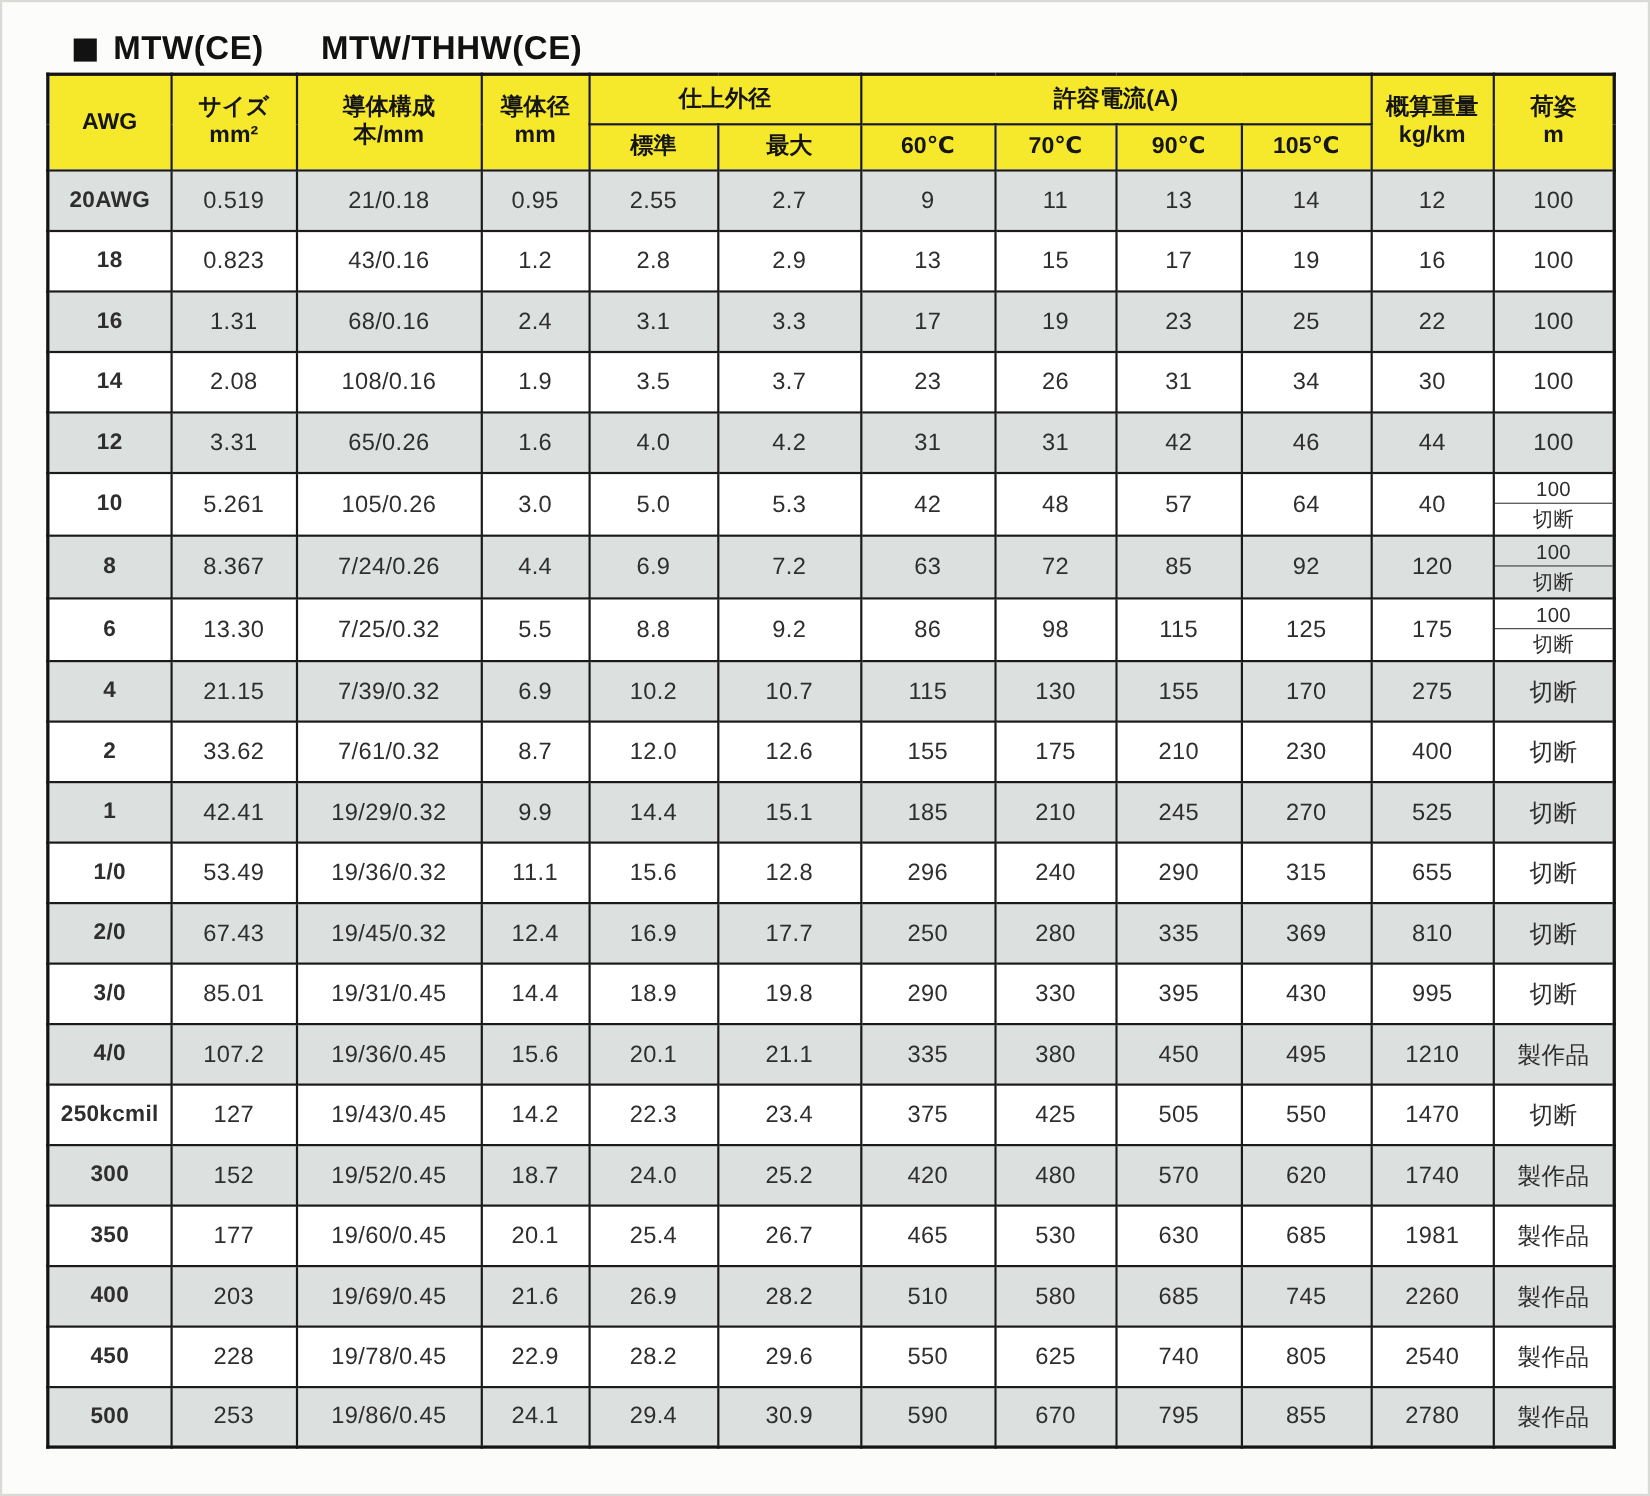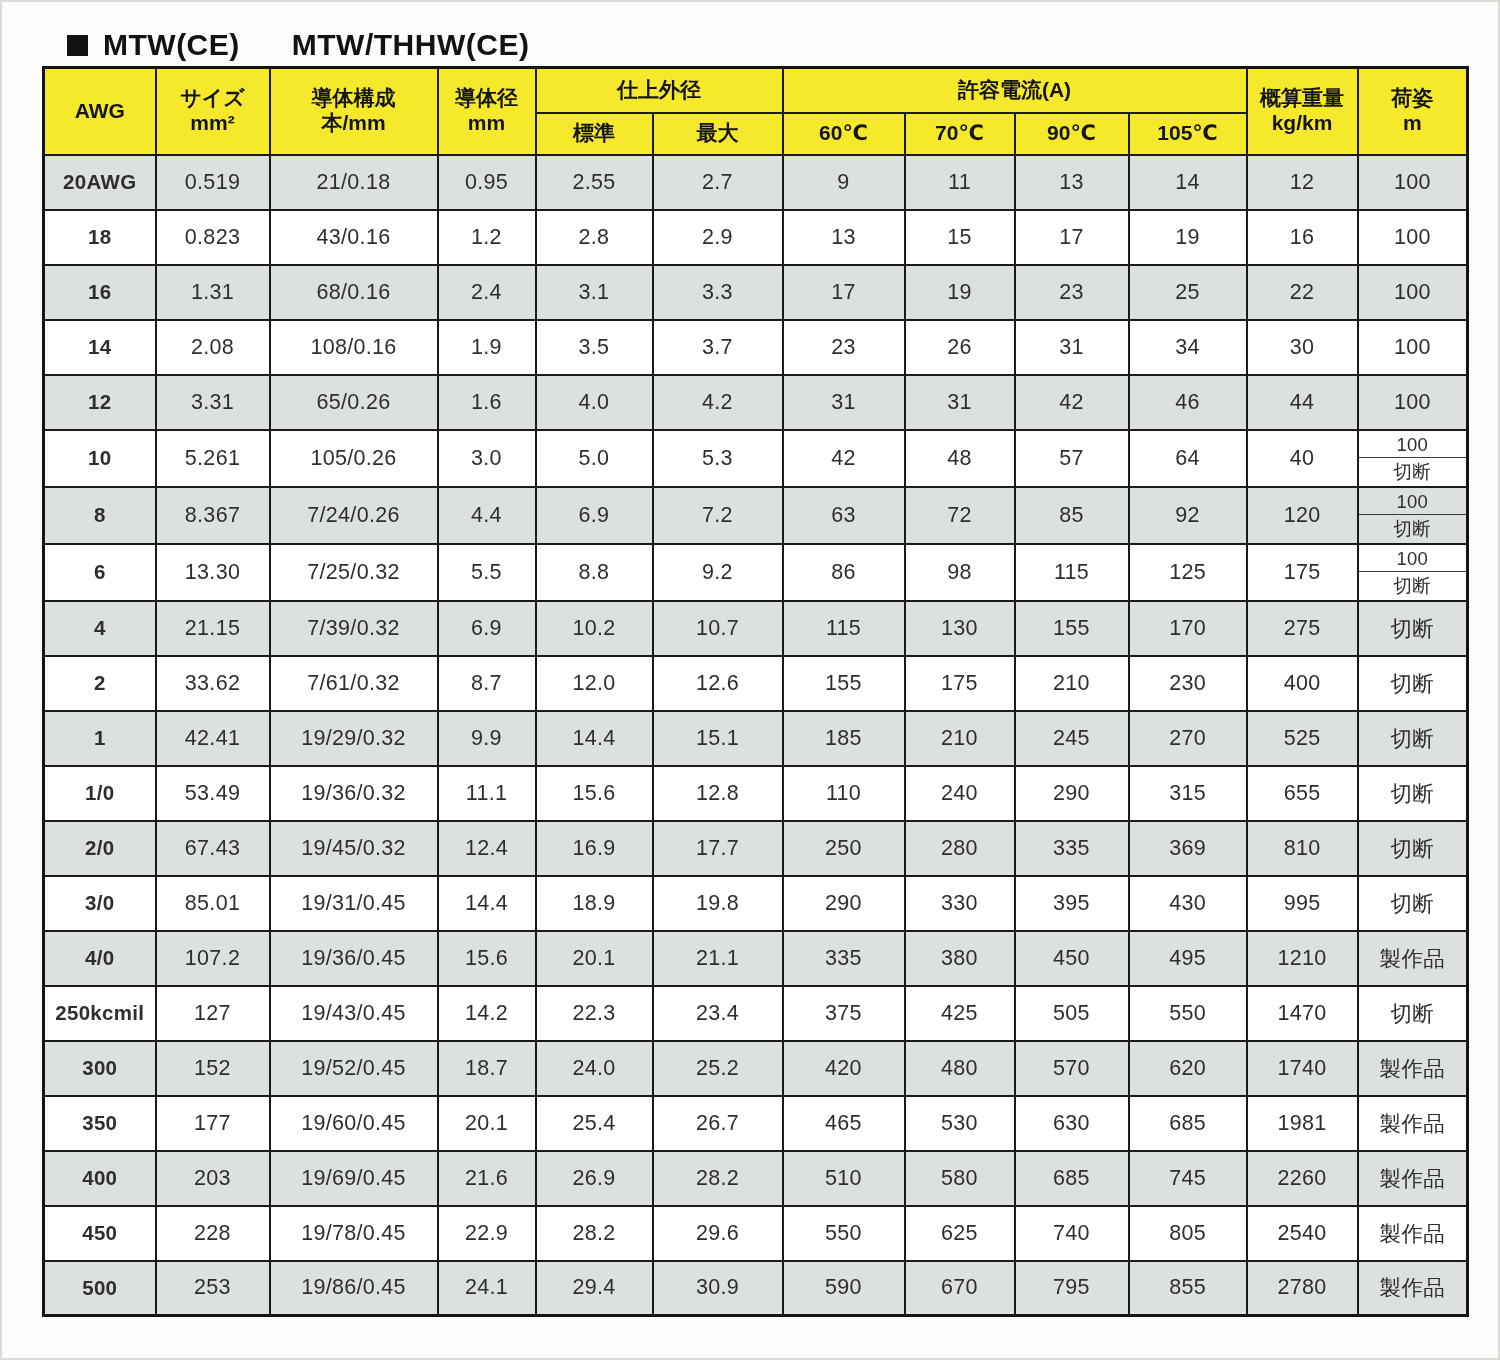--- a/index.html
+++ b/index.html
@@ -286,21 +286,21 @@
         <td class="cell-weight">525</td>
         <td>切断</td>
       </tr>
       <tr>
         <td class="cell-awg">1/0</td>
         <td class="cell-size">53.49</td>
         <td class="cell-construction">19/36/0.32</td>
         <td class="cell-diameter">11.1</td>
         <td class="cell-od_std">15.6</td>
         <td class="cell-od_max">12.8</td>
-        <td class="cell-a60">110</td>
+        <td class="cell-a60">296</td>
         <td class="cell-a70">240</td>
         <td class="cell-a90">290</td>
         <td class="cell-a105">315</td>
         <td class="cell-weight">655</td>
         <td>切断</td>
       </tr>
       <tr class="shade">
         <td class="cell-awg">2/0</td>
         <td class="cell-size">67.43</td>
         <td class="cell-construction">19/45/0.32</td>

